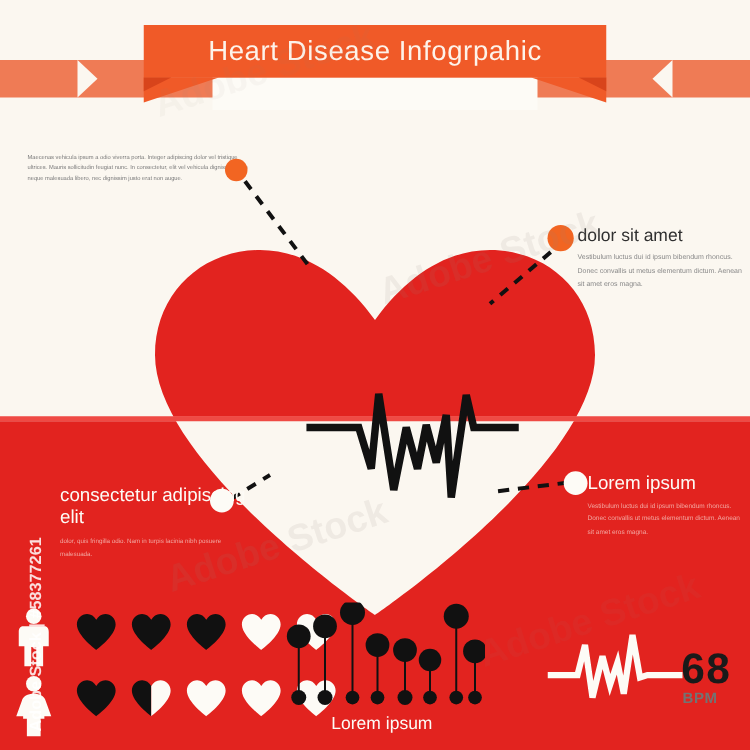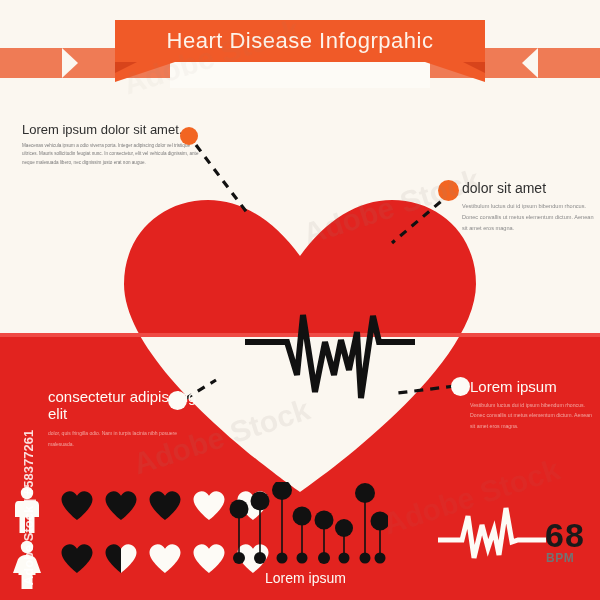--- a/index.html
+++ b/index.html
@@ -293,21 +293,20 @@
     <line x1="185" y1="399" x2="216" y2="380" stroke="#111111" stroke-width="3.2" stroke-dasharray="8 7"></line>
     <line x1="455" y1="386" x2="398" y2="393" stroke="#111111" stroke-width="3.2" stroke-dasharray="9 7"></line>
   </svg>
 
   <div class="dot-marker dot-orange" style="left:180px;top:127px;width:18px;height:18px;"></div>
   <div class="dot-marker dot-orange" style="left:438px;top:180px;width:21px;height:21px;"></div>
   <div class="dot-marker dot-white" style="left:168px;top:391px;width:19px;height:19px;"></div>
   <div class="dot-marker dot-white" style="left:451px;top:377px;width:19px;height:19px;"></div>
 
   <div class="callout callout-tl">
-    <p class="c-title">Lorem ipsum dolor sit amet.</p>
     <p class="c-body">Maecenas vehicula ipsum a odio viverra porta. Integer adipiscing dolor vel tristique ultrices. Mauris sollicitudin feugiat nunc. In consectetur, elit vel vehicula dignissim, ante neque malesuada libero, nec dignissim justo erat non augue.</p>
   </div>
 
   <div class="callout callout-tr">
     <p class="c-title">dolor sit amet</p>
     <p class="c-body-lg">Vestibulum luctus dui id ipsum bibendum rhoncus. Donec convallis ut metus elementum dictum. Aenean sit amet eros magna.</p>
   </div>
 
   <div class="callout callout-bl">
     <p class="c-title">consectetur adipiscing elit</p>

